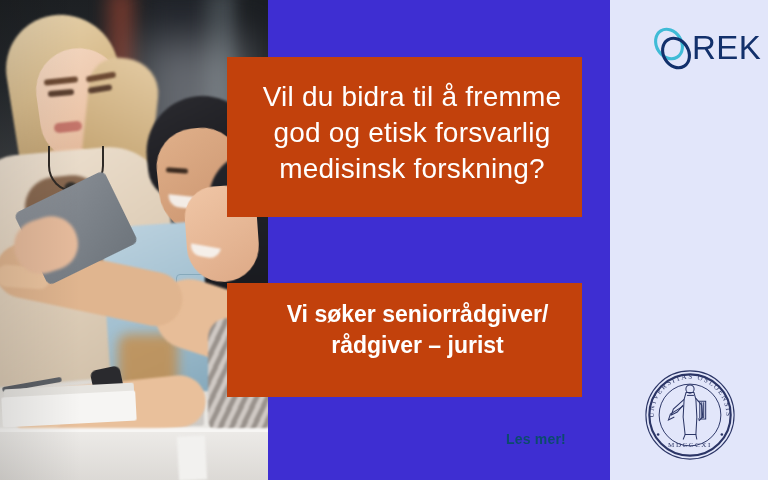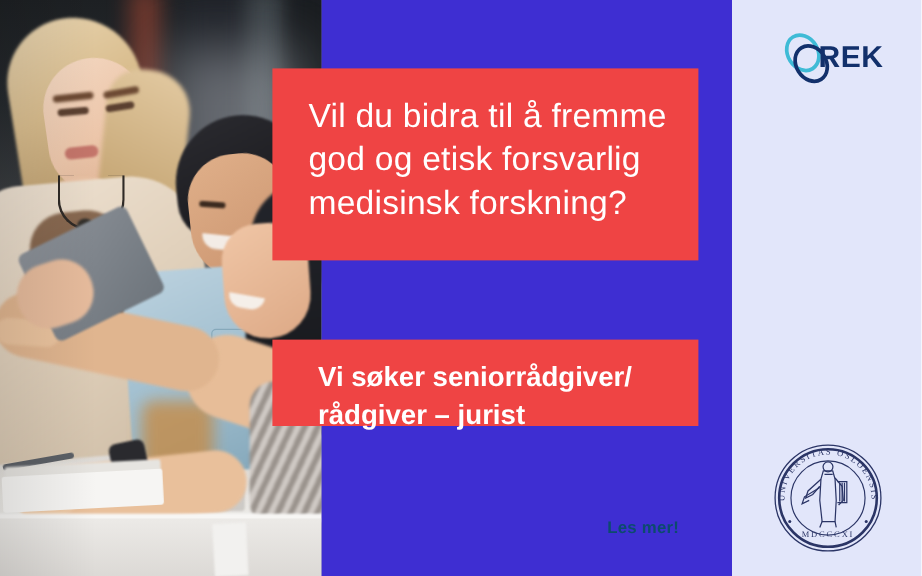--- a/index.html
+++ b/index.html
@@ -89,29 +89,29 @@
 
   
   .purple{position:absolute;left:268px;top:0;width:342px;height:480px;background:#3e2ed2;}
 
   
   .lav{position:absolute;left:610px;top:0;width:158px;height:480px;background:#e2e6fa;}
 
   
   .reklogo{position:absolute;left:650px;top:26px;width:96px;height:46px;}
   .reklogo .mark{position:absolute;left:0;top:0;width:46px;height:46px;}
-  .reklogo .wm{position:absolute;left:32px;top:8px;font-size:25px;font-weight:bold;color:#12306b;letter-spacing:.5px;line-height:28px;}
+  .reklogo .wm{position:absolute;left:42px;top:8px;font-size:33px;font-weight:normal;color:#12306b;letter-spacing:.5px;line-height:28px;}
 
   
   .seal{position:absolute;left:641px;top:366px;width:98px;height:98px;}
 
   
-  .tbox{position:absolute;background:#ef4444;}
+  .tbox{position:absolute;background:#c2410c;text-align:center;}
   #tbox1{left:227px;top:57px;width:355px;height:160px;}
-  #tbox2{left:227px;top:283px;width:355px;height:72px;}
+  #tbox2{left:227px;top:283px;width:355px;height:114px;}
 
   .headline{
     position:absolute;left:30px;top:22px;width:310px;
     color:#ffffff;font-size:28px;line-height:36px;font-weight:400;
     letter-spacing:.2px;
   }
   .subline{
     position:absolute;left:38px;top:16px;width:305px;
     color:#ffffff;font-size:23px;line-height:31px;font-weight:bold;
     letter-spacing:0px;

